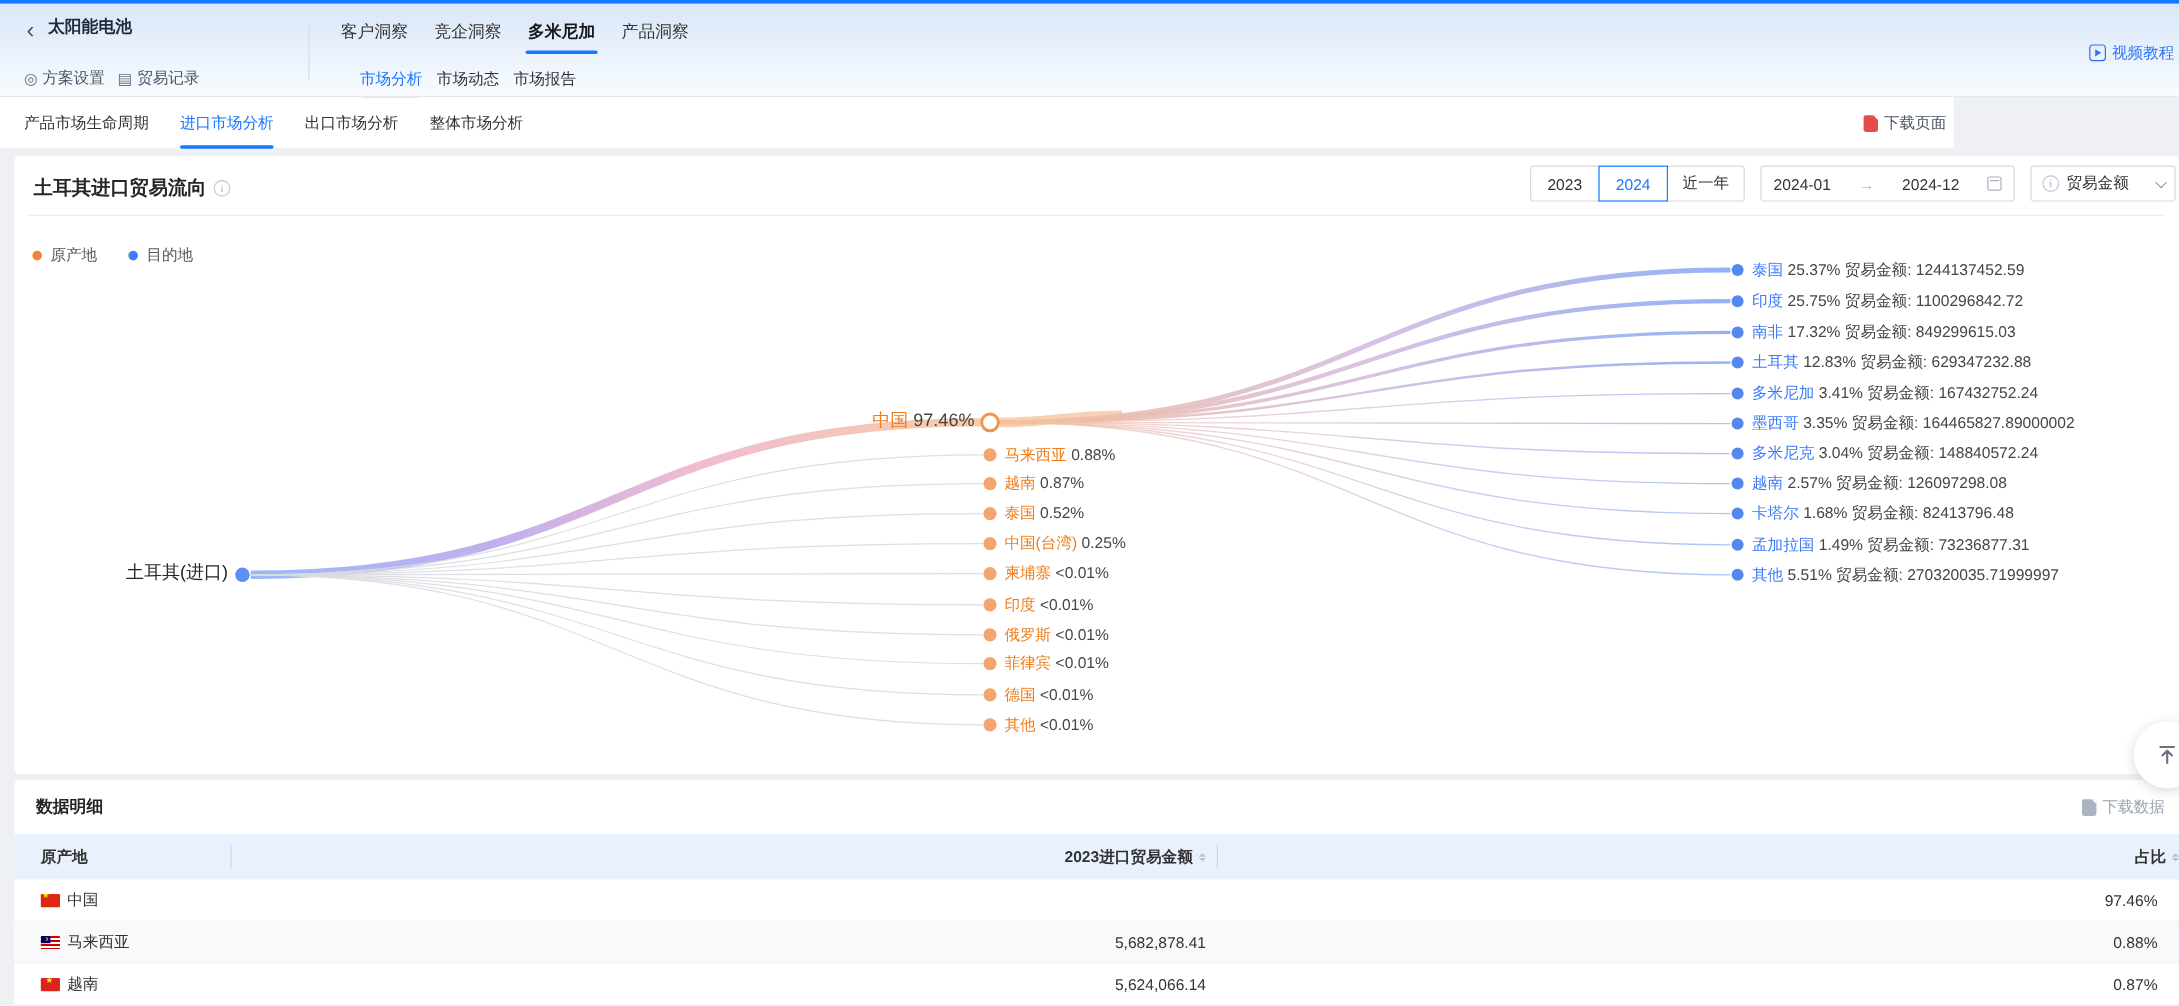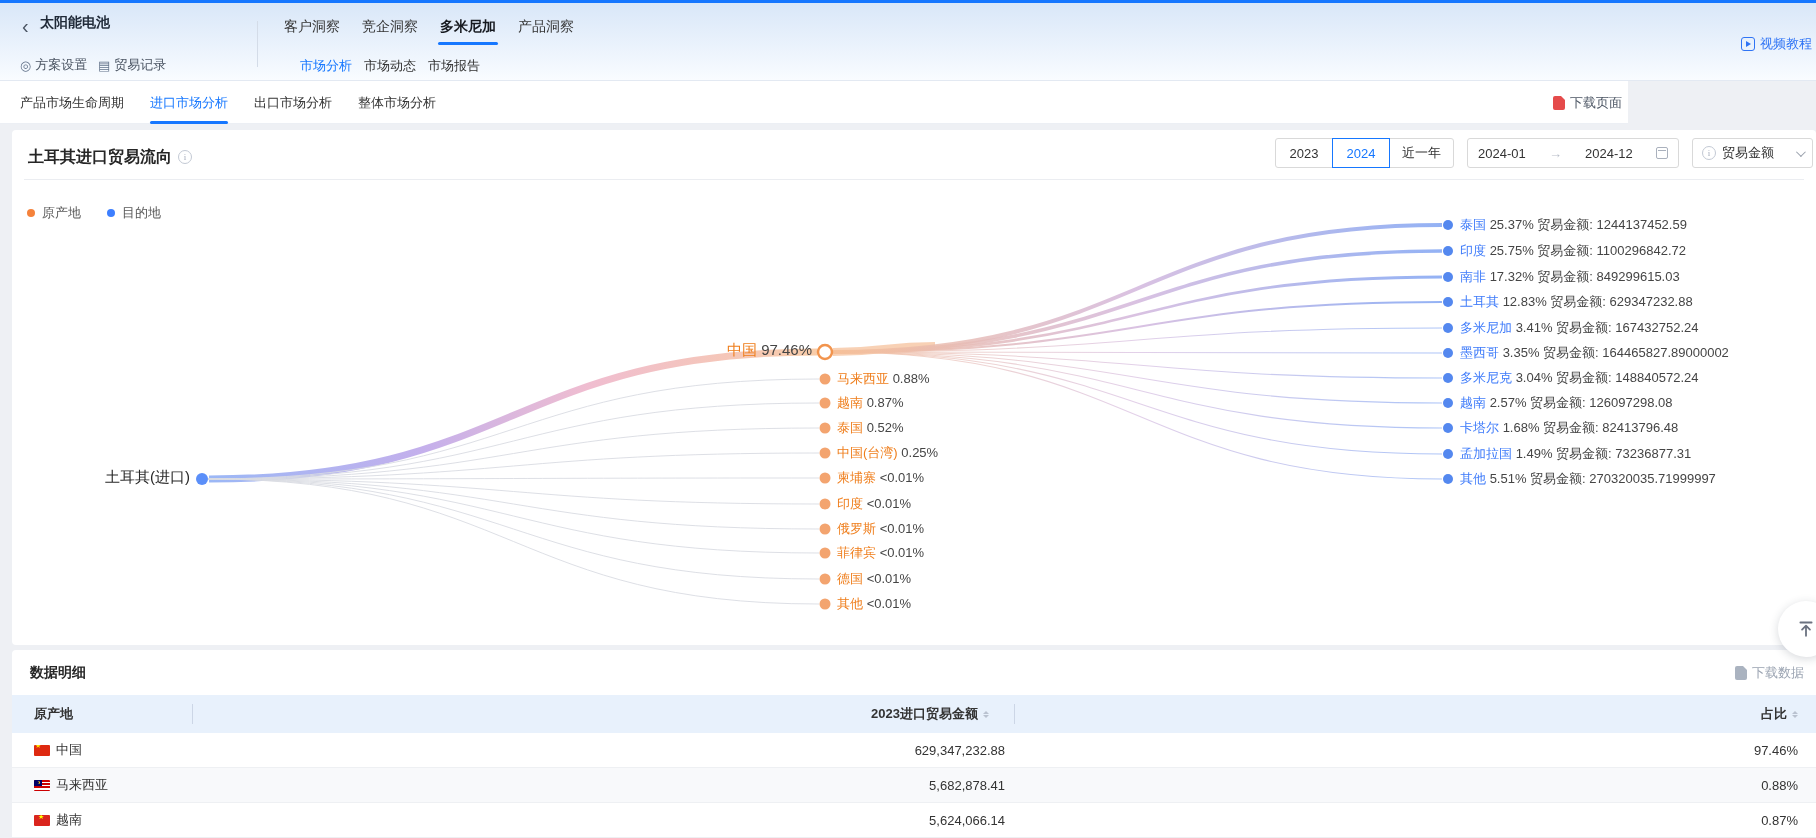--- a/index.html
+++ b/index.html
@@ -82,22 +82,22 @@
   .fl-blue { color:#3e7bfa; }
   .fl-dark { color:#454545; }
   .src-label { font-size:15px; color:#262626; }
 
   
   .card2-title { position:absolute; left:18px; top:14px; font-size:14px; font-weight:bold; color:#262626; }
   .dl-data { position:absolute; right:12px; top:14px; display:flex; align-items:center; gap:5px; font-size:13px; color:#9aa3b1; cursor:pointer; }
   .tbl-header { position:absolute; left:0; top:45px; width:1804px; height:38px; background:#e8f1fc; display:flex; font-size:13px; font-weight:bold; color:#333; }
   .th { display:flex; align-items:center; position:relative; }
   .th-origin { width:181px; padding-left:22px; }
-  .th-amount { width:822px; justify-content:flex-end; padding-right:26px; }
-  .th-share { flex:1; justify-content:flex-end; padding-right:18px; }
+  .th-amount { width:822px; justify-content:flex-end; padding-right:10px; }
+  .th-share { flex:1; justify-content:flex-end; padding-right:0; }
   .th-sep { position:absolute; right:0; top:9px; width:1px; height:20px; background:#ccd6e6; }
   .sort { display:inline-flex; flex-direction:column; gap:1px; margin-left:5px; cursor:pointer; }
   .sort i { width:0; height:0; border:3.5px solid transparent; display:block; }
   .sort .up { border-bottom-color:#b9c2d0; border-top:none; }
   .sort .dn { border-top-color:#b9c2d0; border-bottom:none; }
   .tbl-row { position:absolute; left:0; width:1804px; height:35px; display:flex; font-size:13px; color:#333; border-bottom:1px solid #eef0f3; background:#fff; }
   .tbl-row.alt { background:#f8f9fb; }
   .td { display:flex; align-items:center; }
   .td-origin { width:181px; padding-left:22px; gap:6px; }
   .td-amount { width:822px; justify-content:flex-end; padding-right:10px; }
@@ -318,21 +318,20 @@
             <i class="dn"></i>
           </span>
       </div>
     </div>
 
     <div class="tbl-row" style="top:83px;">
       <div class="td td-origin">
         <span class="flag" data-flag="cn"></span>
         <span>中国</span>
       </div>
-      <div class="td td-amount">629,347,232.88</div>
       <div class="td td-share">97.46%</div>
     </div>
     <div class="tbl-row alt" style="top:118px;">
       <div class="td td-origin">
         <span class="flag" data-flag="my"></span>
         <span>马来西亚</span>
       </div>
       <div class="td td-amount">5,682,878.41</div>
       <div class="td td-share">0.88%</div>
     </div>

